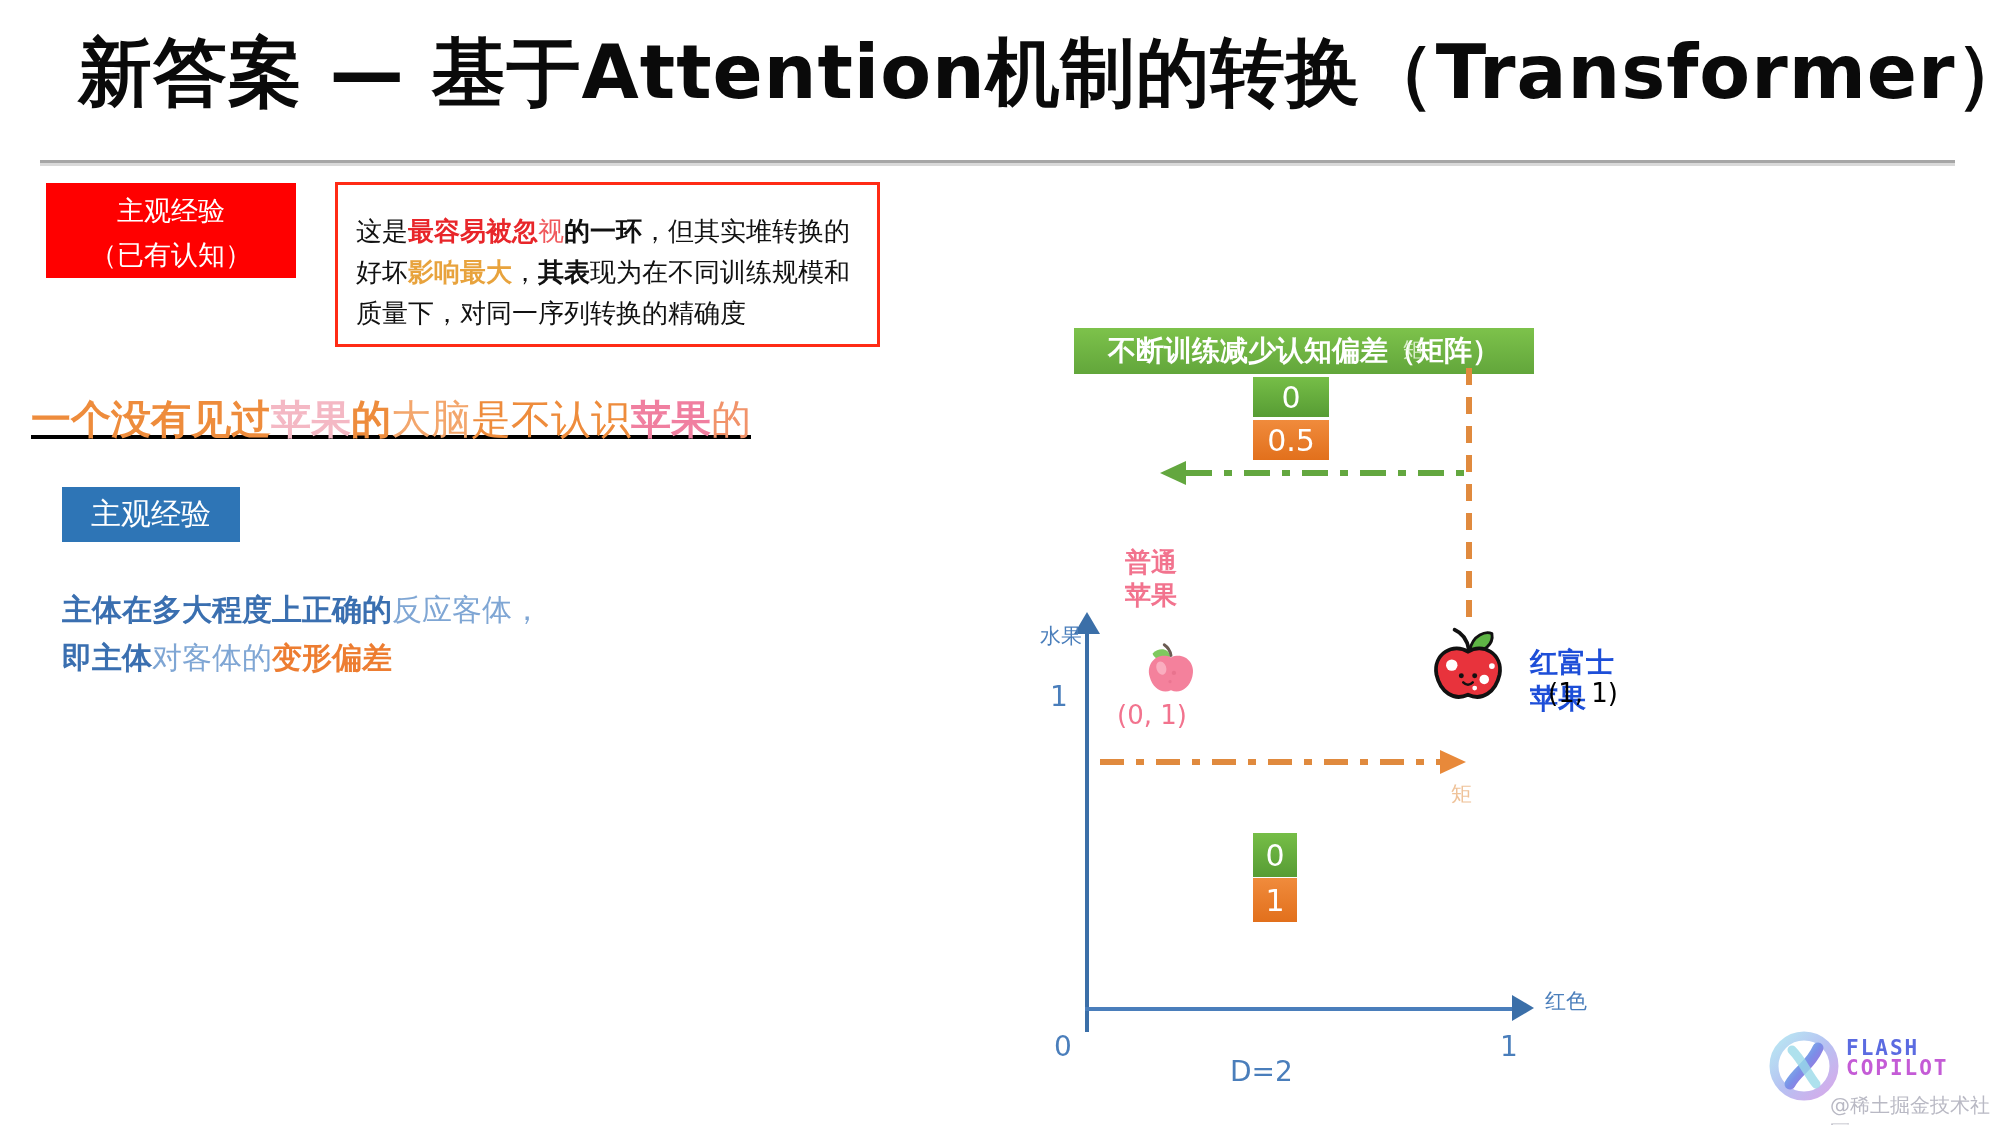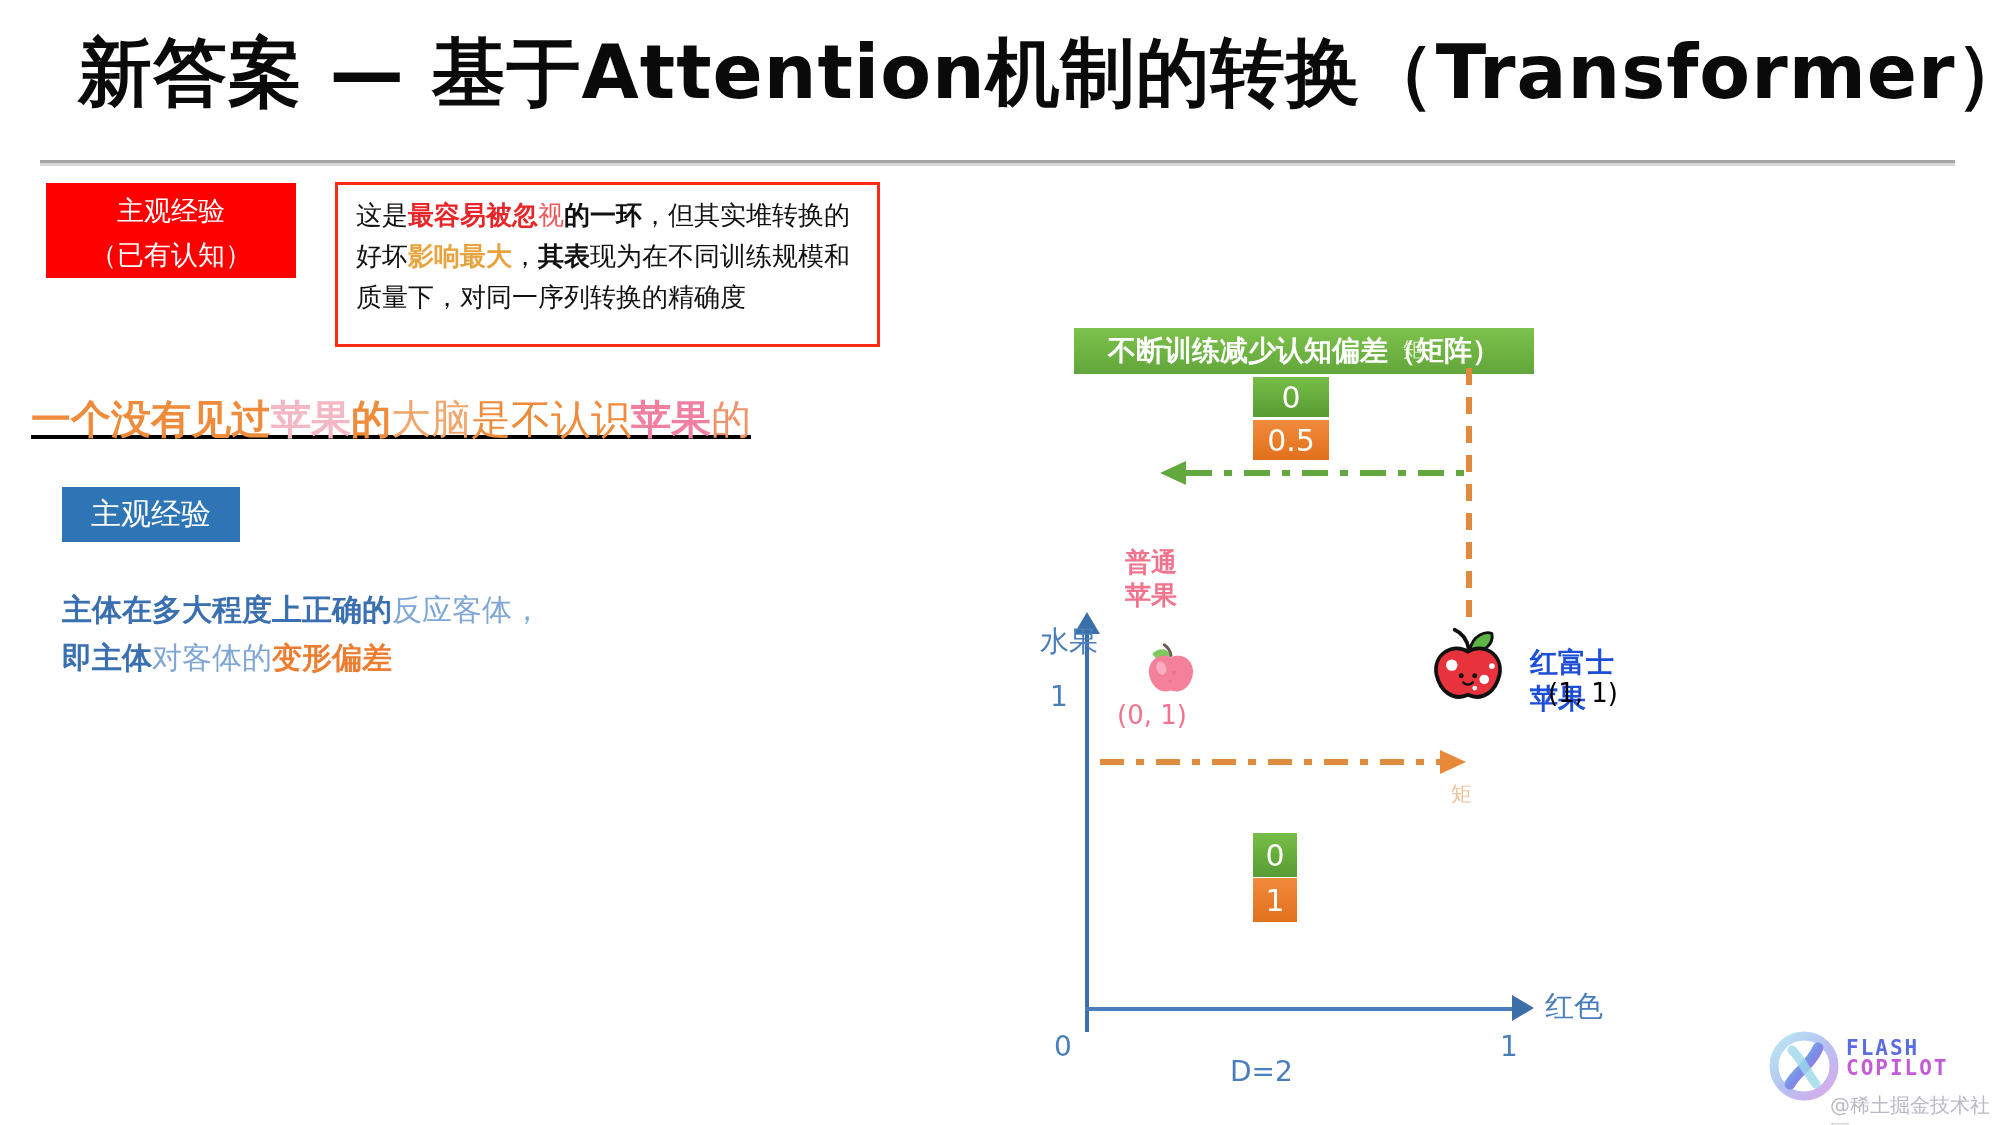--- a/index.html
+++ b/index.html
@@ -24,21 +24,21 @@
   #subjective-tag-red{
     left:46px; top:183px; width:250px; height:95px;
     background:#FF0000; color:#fff; font-size:27px; line-height:44px;
     text-align:center; padding-top:6px; box-sizing:border-box;
   }
 
   
   #note-box{
     left:335px; top:182px; width:545px; height:165px;
     border:3px solid #FF2B15; background:#fff;
-    padding:10px 16px 0 18px; box-sizing:border-box;
+    padding:26px 16px 0 18px; box-sizing:border-box;
     font-size:26px; line-height:41px; color:#111;
     font-family:"DejaVu Sans","Liberation Sans",sans-serif;
   }
   .em-red{color:#E8262A;font-weight:bold;}
   .em-red-2{color:#F0595C;}
   .em-orange{color:#E8A33D;font-weight:bold;}
   .bold{font-weight:bold;}
 
   
   #apple-sentence{
@@ -106,21 +106,21 @@
     left:1074px; top:612px; width:0;height:0;
     border-left:13px solid transparent;border-right:13px solid transparent;
     border-bottom:22px solid #3B6FA8;
   }
   #axis-x{left:1085px; top:1007px; height:4px; width:431px; background:#4A7EBB;}
   #axis-x-head{
     left:1512px; top:995px; width:0;height:0;
     border-top:13px solid transparent;border-bottom:13px solid transparent;
     border-left:22px solid #3B6FA8;
   }
-  .axis-label{position:absolute;color:#4A7EBB;font-size:29px;
+  .axis-label{position:absolute;color:#4A7EBB;font-size:21px;
      font-family:"DejaVu Sans","Liberation Sans",sans-serif;}
   #label-y-axis{left:1040px; top:622px;}
   #label-x-axis{left:1545px; top:987px;}
   #tick-y-1{left:1050px; top:680px; font-size:28px;}
   #tick-origin-0{left:1054px; top:1030px; font-size:28px;}
   #tick-x-1{left:1500px; top:1030px; font-size:28px;}
   #dim-label{left:1230px; top:1055px; font-size:28px;}
 
   
   #green-dash-line{

